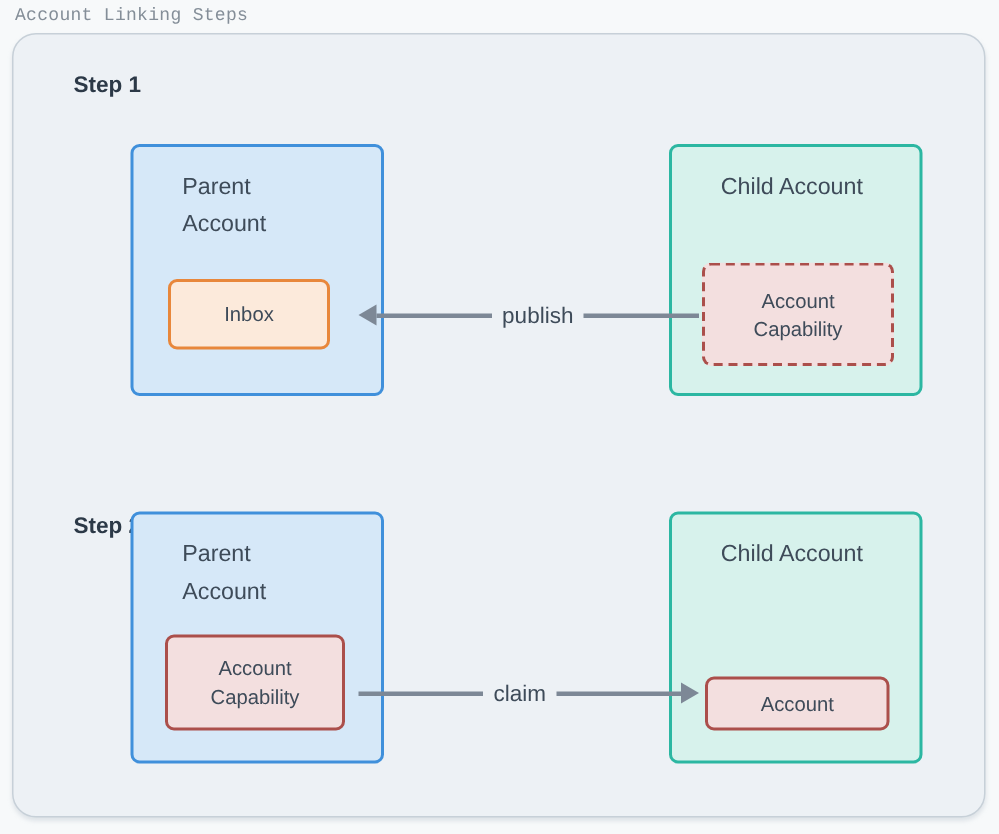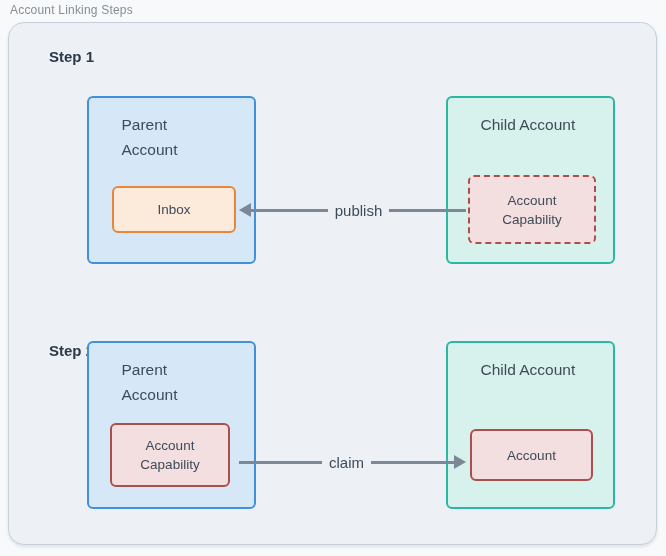--- a/index.html
+++ b/index.html
@@ -9,20 +9,21 @@
     background: var(--page-bg, #f7f9fa);
     position: relative;
     overflow: hidden;
   }
   .panel-label {
     position: absolute;
     left: 10px; top: 3px;
     font-size: 12px;
     color: var(--label-text, #848e98);
     letter-spacing: .2px;
+    font-family: Liberation Mono, monospace;
   }
   .panel {
     position: absolute;
     left: 8px; top: 22px;
     width: 649px; height: 523px;
     background: var(--panel-bg, #edf1f5);
     border: 1px solid var(--panel-border, #c7d0d8);
     border-radius: 16px;
     box-shadow: 0 2px 3px rgba(175,186,198,0.35);
   }
@@ -70,37 +71,37 @@
     display: flex;
     align-items: center;
     justify-content: center;
     text-align: center;
     font-size: 13.5px;
     line-height: 19px;
     color: var(--box-text, #3e4b59);
   }
   .inner-box span { max-width: 94px; }
   .inbox-box {
-    left: 103px; top: 163px; width: 124px; height: 47px;
+    left: 103px; top: 163px; width: 108px; height: 47px;
     background: var(--inbox-fill, #fceadb);
     border-color: var(--inbox-border, #e8873b);
   }
   .cap-dashed {
     left: 459px; top: 152px; width: 128px; height: 69px;
     background: var(--capability-fill, #f3dfdf);
     border-style: dashed;
     border-color: var(--capability-border, #ab4f4b);
   }
   .cap-solid {
     left: 101px; top: 400px; width: 120px; height: 64px;
     background: var(--capability-fill, #f3dfdf);
     border-color: var(--capability-border, #ab4f4b);
   }
   .acct-solid {
-    left: 461px; top: 406px; width: 123px; height: 52px;
+    left: 461px; top: 428px; width: 123px; height: 36px;
     background: var(--capability-fill, #f3dfdf);
     border-color: var(--capability-border, #ab4f4b);
   }
 
   .arrow {
     position: absolute;
     left: 230px; width: 227px; height: 24px;
     display: flex;
     align-items: center;
   }

